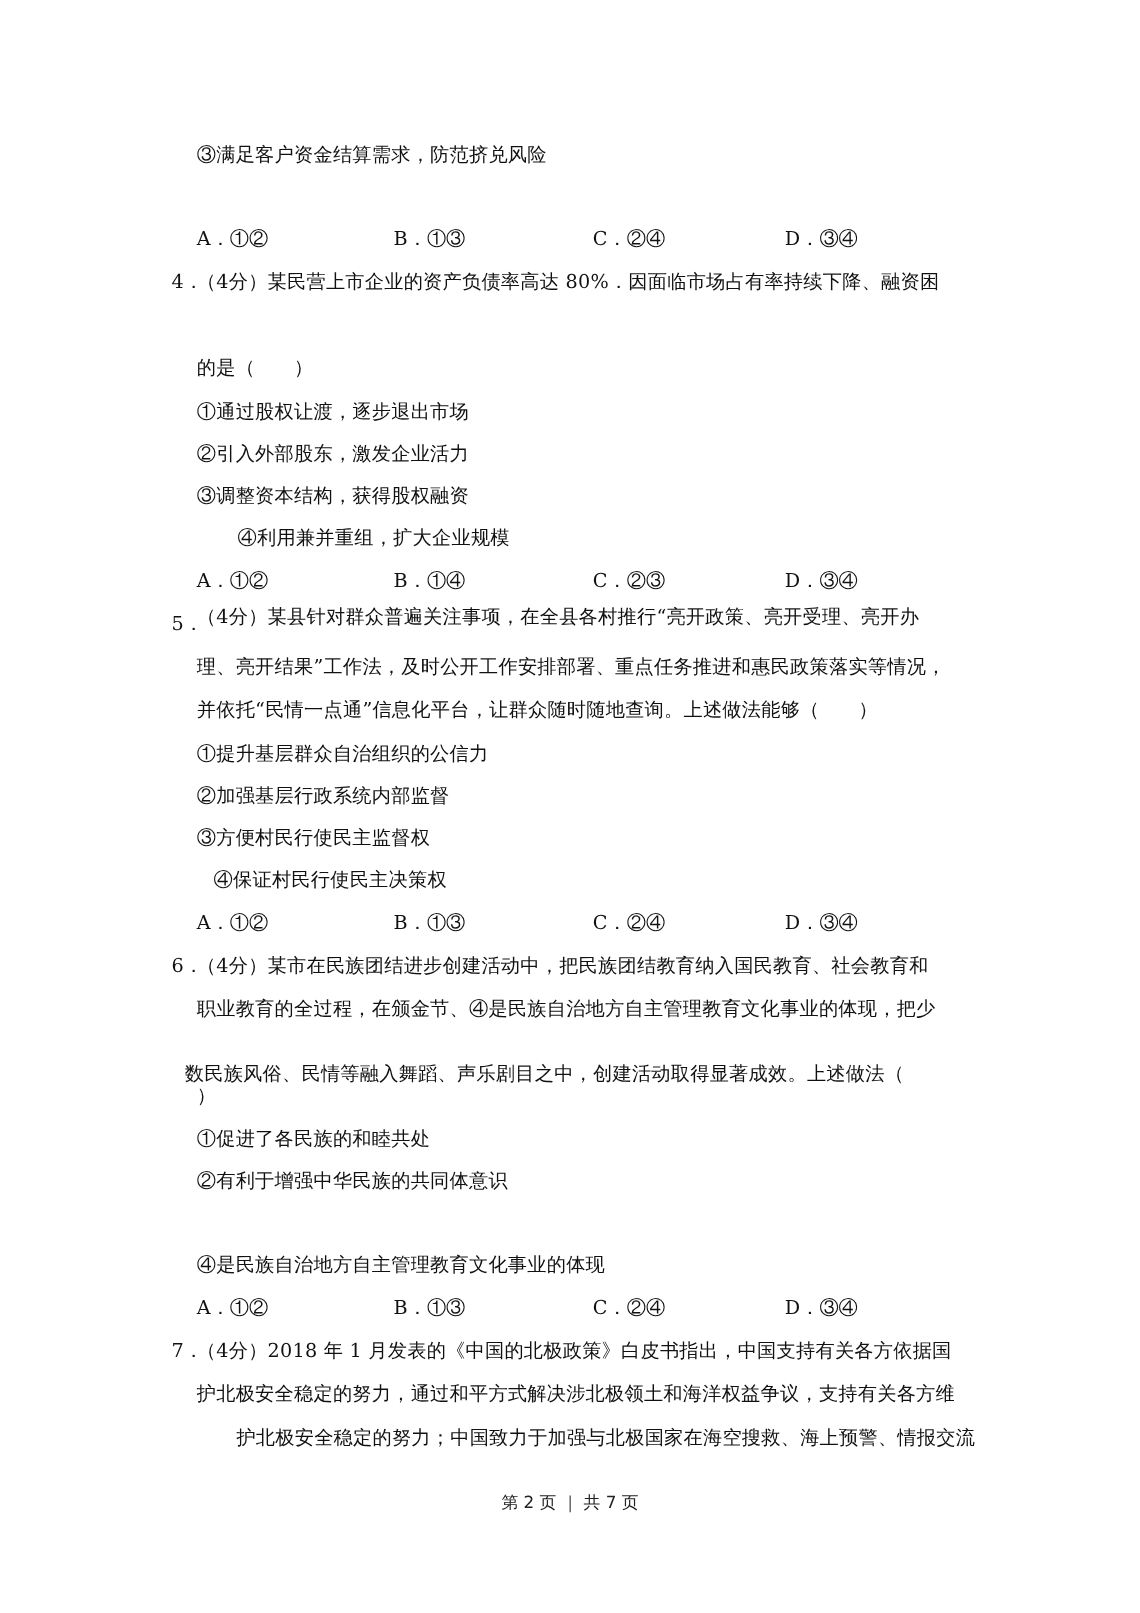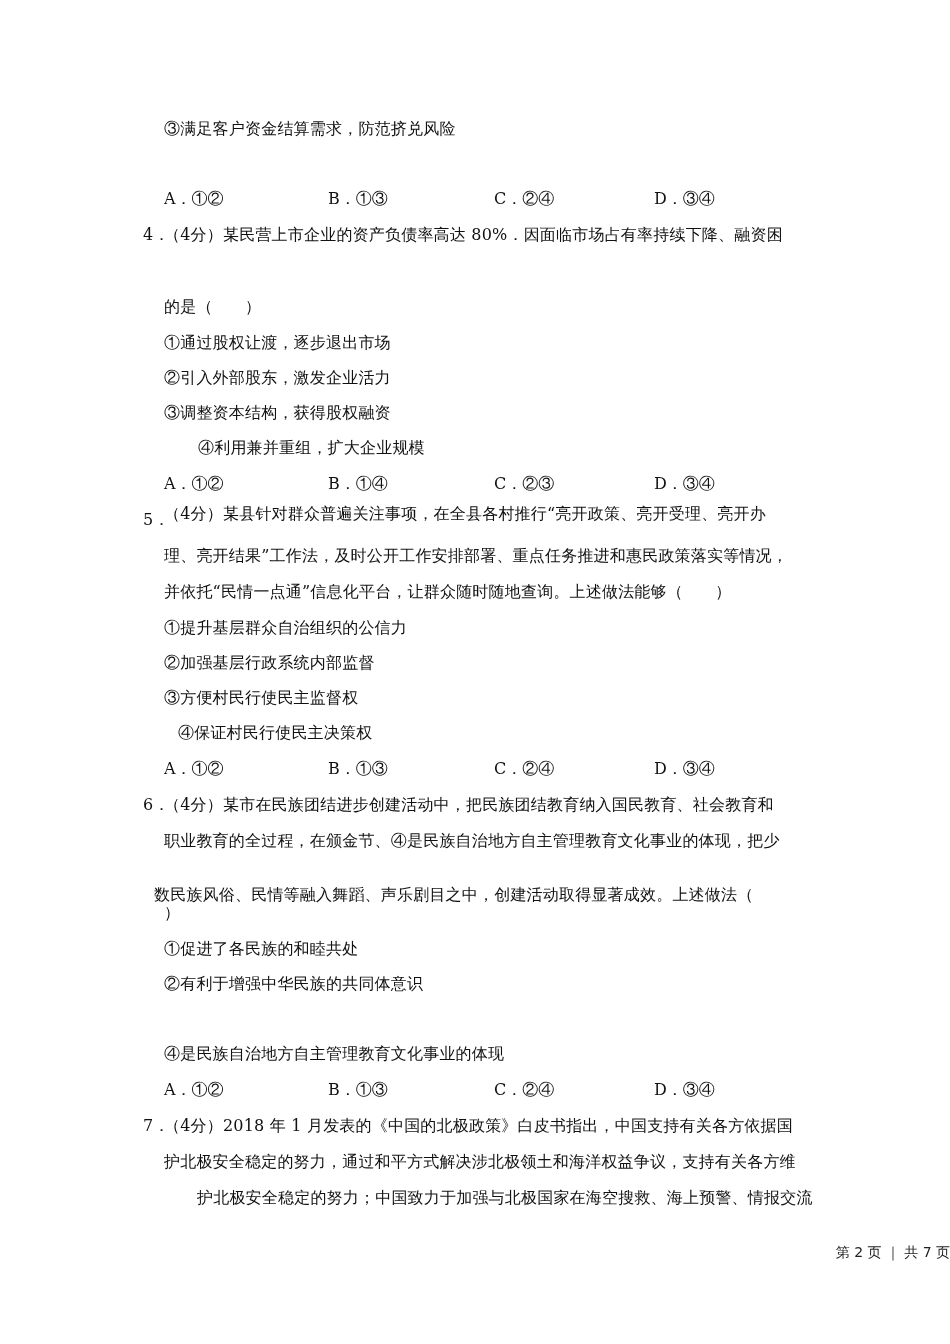--- a/index.html
+++ b/index.html
@@ -2,21 +2,21 @@
 <html><head>
 <meta charset="utf-8">
 <style>
   html, body { margin:0; padding:0; background:#ffffff; }
   body { width:950px; height:1344px; position:relative; overflow:hidden;
          font-family: "DejaVu Serif", "Liberation Serif", serif; color:#111; }
   .page { position:absolute; left:0; top:0; width:950px; height:1188px;padding-left:36px; }
   .line { position:absolute; font-size:16px; line-height:20px; white-space:nowrap; letter-spacing:0.2px; }
   .opt-row { position:absolute; font-size:16px; line-height:20px; }
   .opt-row span { position:absolute; white-space:nowrap; }
-  .footer { position:absolute; top:1244px; left:0; width:950px; text-align:right;
+  .footer { position:absolute; top:1244px; left:0; width:950px; text-align:center;
             font-size:14px; color:#222; font-family:"DejaVu Sans","Liberation Sans",sans-serif; }
 </style>
 </head>
 <body>
 
 <div class="page">
 
   <div class="line" style="left:164px;top:119px;">③满足客户资金结算需求，防范挤兑风险</div>
   <div class="opt-row" style="left:0;top:189px;">
     <span style="left:164px;">A．①②</span>

